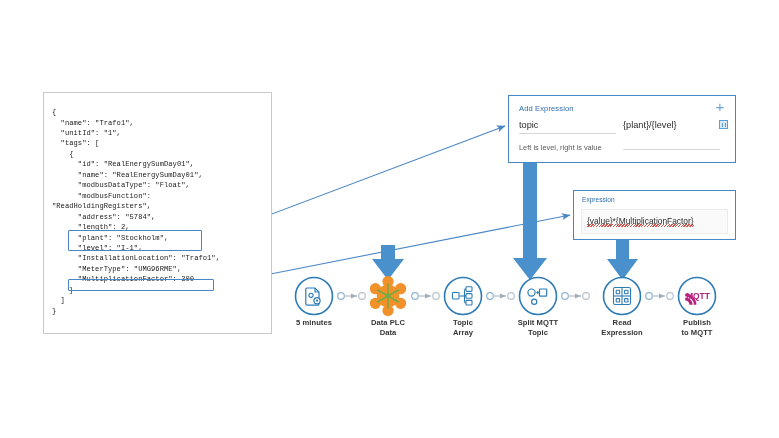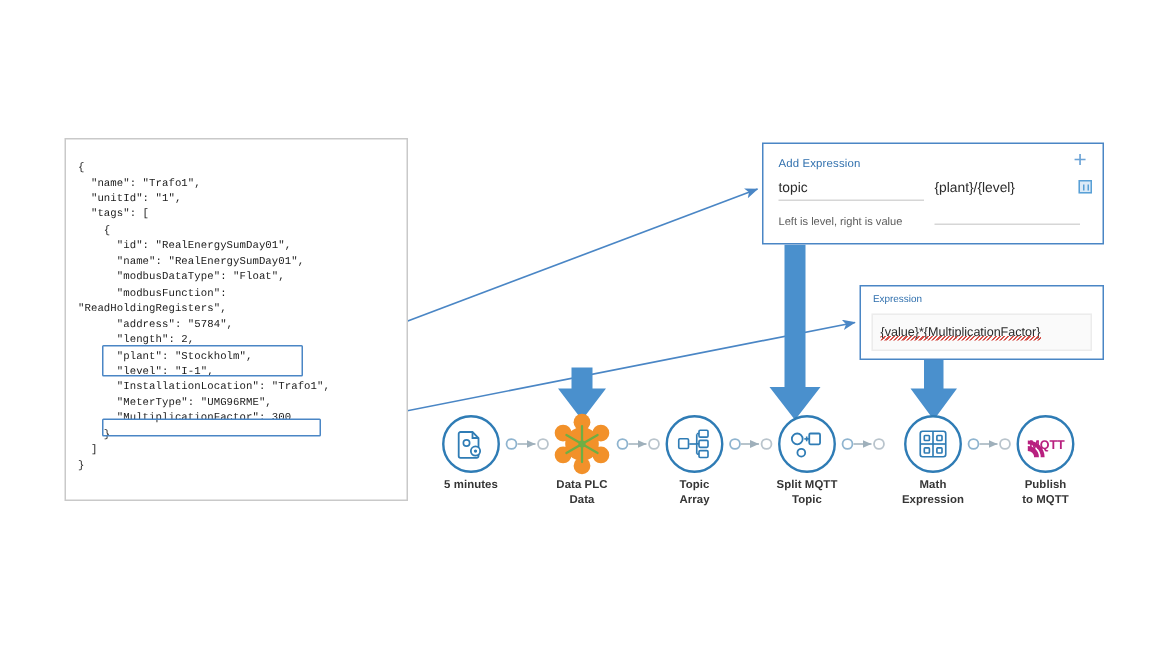--- a/index.html
+++ b/index.html
@@ -372,21 +372,21 @@
   </div>
   <div class="node-label" style="left:432px; top:318px; width:62px;">
     <div>Topic</div>
     <div>Array</div>
   </div>
   <div class="node-label" style="left:503px; top:318px; width:70px;">
     <div>Split MQTT</div>
     <div>Topic</div>
   </div>
   <div class="node-label" style="left:589px; top:318px; width:66px;">
-    <div>Math</div>
+    <div>Read</div>
     <div>Expression</div>
   </div>
   <div class="node-label" style="left:666px; top:318px; width:62px;">
     <div>Publish</div>
     <div>to MQTT</div>
   </div>
 
 </div>
 
 </body></html>

